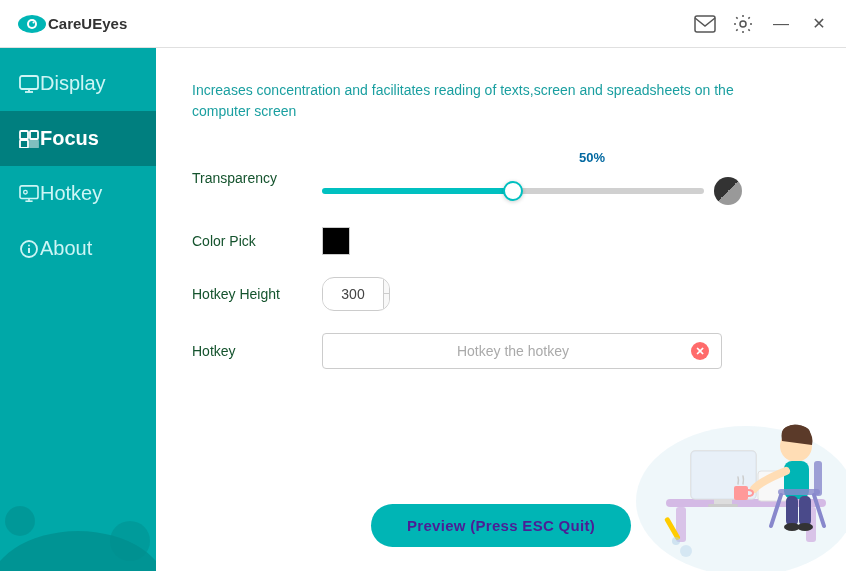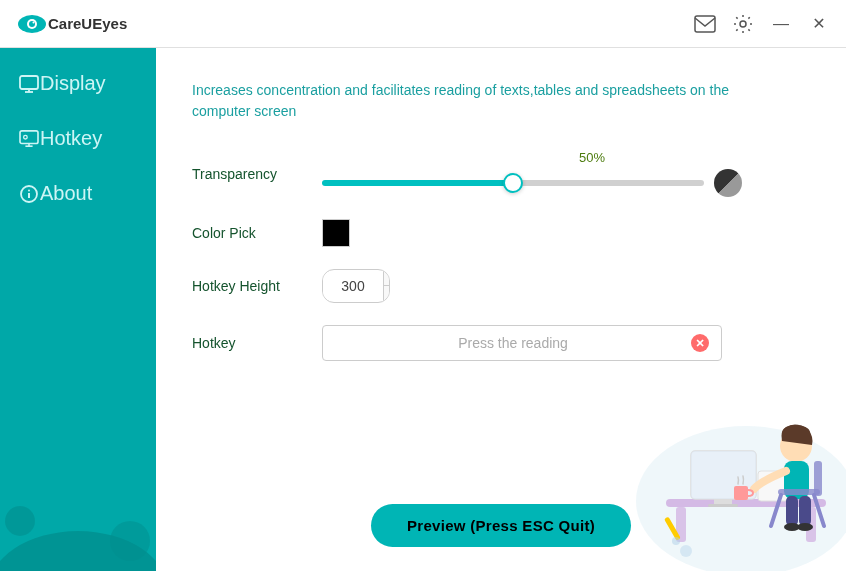--- a/index.html
+++ b/index.html
@@ -128,23 +128,24 @@
     
     .slider-container {
       display: flex;
       flex-direction: column;
       flex: 1;
       max-width: 420px;
     }
     .slider-value {
       text-align: center;
       font-size: 13px;
-      color: #4d7c0f;
-      margin-bottom: 4px;
+      color: #0369a1;
+      margin-bottom: 12px;
       margin-left: 120px;
+      font-weight: bold;
     }
     .slider-row {
       display: flex;
       align-items: center;
       gap: 10px;
     }
     .slider-track {
       flex: 1;
       height: 6px;
       background: linear-gradient(to right, #00c0c0 0%, #00c0c0 50%, #d0d0d0 50%, #d0d0d0 100%);
@@ -249,21 +250,21 @@
 
     
     .preview-btn-container {
       display: flex;
       justify-content: center;
       margin-top: auto;
       padding-top: 20px;
     }
     .preview-btn {
       background: #00b5b5;
-      color: #000000;
+      color: #4c1d95;
       border: none;
       border-radius: 24px;
       padding: 13px 36px;
       font-size: 15px;
       font-weight: 600;
       cursor: pointer;
       letter-spacing: 0.3px;
     }
 
     
@@ -326,20 +327,31 @@
         <svg width="20" height="18" viewBox="0 0 20 18" fill="none">
           <rect x="1" y="1" width="18" height="13" rx="2" stroke="currentColor" stroke-width="1.8" fill="none"></rect>
           <line x1="6" y1="17" x2="14" y2="17" stroke="currentColor" stroke-width="1.8"></line>
           <line x1="10" y1="14" x2="10" y2="17" stroke="currentColor" stroke-width="1.8"></line>
         </svg>
       </span>
       <span>Display</span>
     </div>
 
 
+    <div class="sidebar-item active">
+      <span class="icon">
+        <svg width="20" height="18" viewBox="0 0 20 18" fill="none">
+          <rect x="1" y="1" width="8" height="8" rx="1" stroke="currentColor" stroke-width="1.8" fill="none"></rect>
+          <rect x="11" y="1" width="8" height="8" rx="1" stroke="currentColor" stroke-width="1.8" fill="none"></rect>
+          <rect x="1" y="10" width="8" height="8" rx="1" stroke="currentColor" stroke-width="1.8" fill="none"></rect>
+          <rect x="11" y="10" width="8" height="8" rx="1" stroke="currentColor" stroke-width="1.8" fill="currentColor" opacity="0.5"></rect>
+        </svg>
+      </span>
+      <span>Focus</span>
+    </div>
 
     <div class="sidebar-item">
       <span class="icon">
         <svg width="20" height="18" viewBox="0 0 22 20" fill="none">
           <rect x="1" y="1" width="20" height="14" rx="2" stroke="currentColor" stroke-width="1.8" fill="none"></rect>
           <line x1="7" y1="18" x2="15" y2="18" stroke="currentColor" stroke-width="1.8"></line>
           <line x1="11" y1="15" x2="11" y2="18" stroke="currentColor" stroke-width="1.8"></line>
           <circle cx="7" cy="8" r="2" stroke="currentColor" stroke-width="1.5" fill="none"></circle>
         </svg>
       </span>
@@ -361,21 +373,21 @@
       <svg width="156" height="80" viewBox="0 0 156 80">
         <ellipse cx="78" cy="100" rx="90" ry="60" fill="#007070"></ellipse>
         <circle cx="20" cy="30" r="15" fill="#006060" opacity="0.6"></circle>
         <circle cx="130" cy="50" r="20" fill="#006060" opacity="0.5"></circle>
       </svg>
     </div>
   </div>
 
   <div class="content">
 
-    <p class="description-text">Increases concentration and facilitates reading of texts,tables and spreadsheets on the computer screen</p>
+    <p class="description-text">Increases concentration and facilitates reading of texts,screen and spreadsheets on the computer screen</p>
 
     <div class="setting-row">
       <span class="setting-label">Transparency</span>
       <div class="slider-container">
         <div class="slider-value">50%</div>
         <div class="slider-row">
           <div class="slider-track">
             <div class="slider-thumb"></div>
           </div>
           <div class="slider-icon"></div>
@@ -395,21 +407,21 @@
         <div class="spinner-arrows">
           <div class="spinner-arrow">▲</div>
           <div class="spinner-arrow">▼</div>
         </div>
       </div>
     </div>
 
     <div class="setting-row">
       <span class="setting-label">Hotkey</span>
       <div class="hotkey-container">
-        <span class="hotkey-placeholder">Press the reading</span>
+        <span class="hotkey-placeholder">Hotkey the hotkey</span>
         <div class="hotkey-clear">✕</div>
       </div>
     </div>
 
     <div class="preview-btn-container">
       <button class="preview-btn">Preview (Press ESC Quit)</button>
     </div>
 
     <div class="illustration">
       <svg width="260" height="200" viewBox="0 0 260 200" fill="none">

